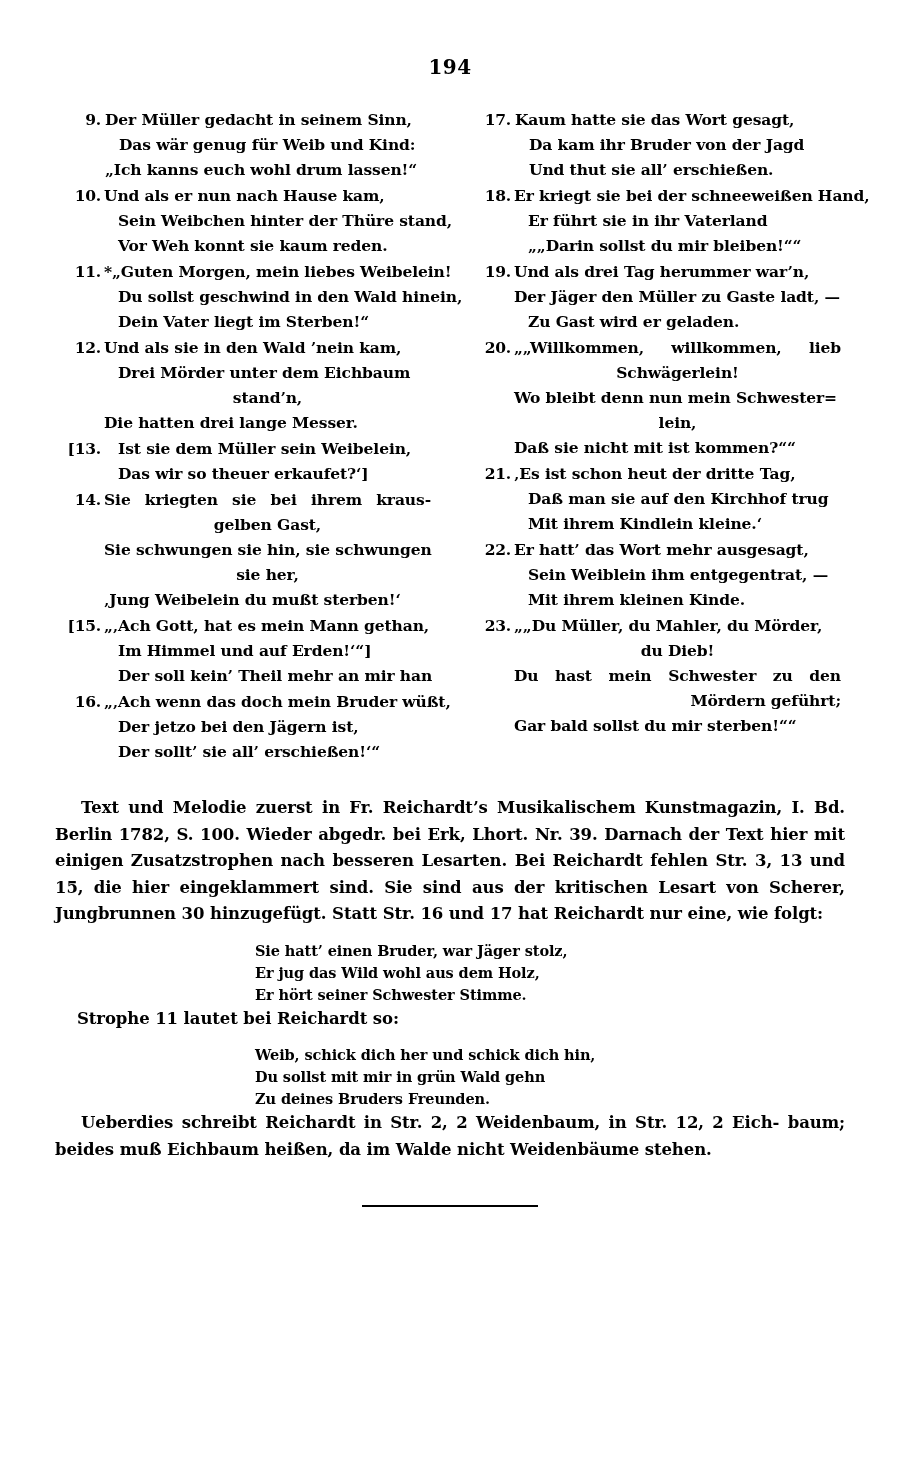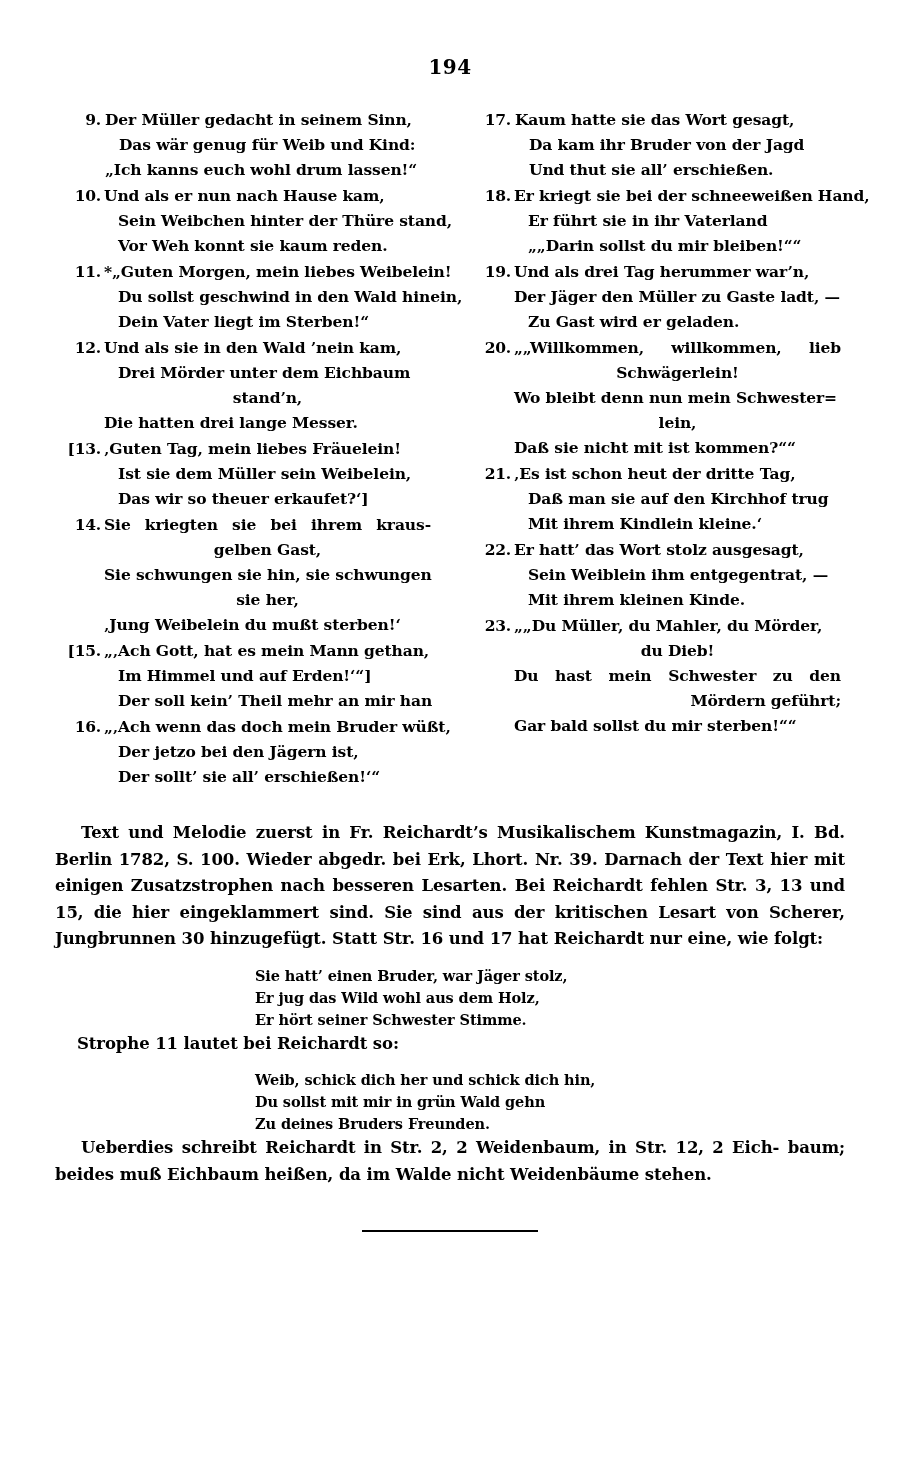--- a/index.html
+++ b/index.html
@@ -146,21 +146,20 @@
           <div class="lines">
             <div class="line">Und als sie in den Wald ’nein kam,</div>
             <div class="line indent1">Drei Mörder unter dem Eichbaum</div>
             <div class="line center">stand’n,</div>
             <div class="line">Die hatten drei lange Messer.</div>
           </div>
         </div>
         <div class="stanza">
           <div class="num" style="width: 46px;">[13.</div>
           <div class="lines">
-            <div class="line">‚Guten Tag, mein liebes Fräuelein!</div>
             <div class="line indent1">Ist sie dem Müller sein Weibelein,</div>
             <div class="line indent1">Das wir so theuer erkaufet?‘]</div>
           </div>
         </div>
         <div class="stanza">
           <div class="num" style="width: 46px;">14.</div>
           <div class="lines">
             <div class="line justify">Sie kriegten sie bei ihrem kraus-</div>
             <div class="line center">gelben Gast,</div>
             <div class="line">Sie schwungen sie hin, sie schwungen</div>
@@ -224,21 +223,21 @@
           <div class="num" style="width: 46px;">21.</div>
           <div class="lines">
             <div class="line">‚Es ist schon heut der dritte Tag,</div>
             <div class="line indent1">Daß man sie auf den Kirchhof trug</div>
             <div class="line indent1">Mit ihrem Kindlein kleine.‘</div>
           </div>
         </div>
         <div class="stanza">
           <div class="num" style="width: 46px;">22.</div>
           <div class="lines">
-            <div class="line">Er hatt’ das Wort stolz ausgesagt,</div>
+            <div class="line">Er hatt’ das Wort mehr ausgesagt,</div>
             <div class="line indent1">Sein Weiblein ihm entgegentrat, —</div>
             <div class="line indent1">Mit ihrem kleinen Kinde.</div>
           </div>
         </div>
         <div class="stanza">
           <div class="num" style="width: 46px;">23.</div>
           <div class="lines">
             <div class="line">„„Du Müller, du Mahler, du Mörder,</div>
             <div class="line center">du Dieb!</div>
             <div class="line justify">Du hast mein   Schwester   zu   den</div>

